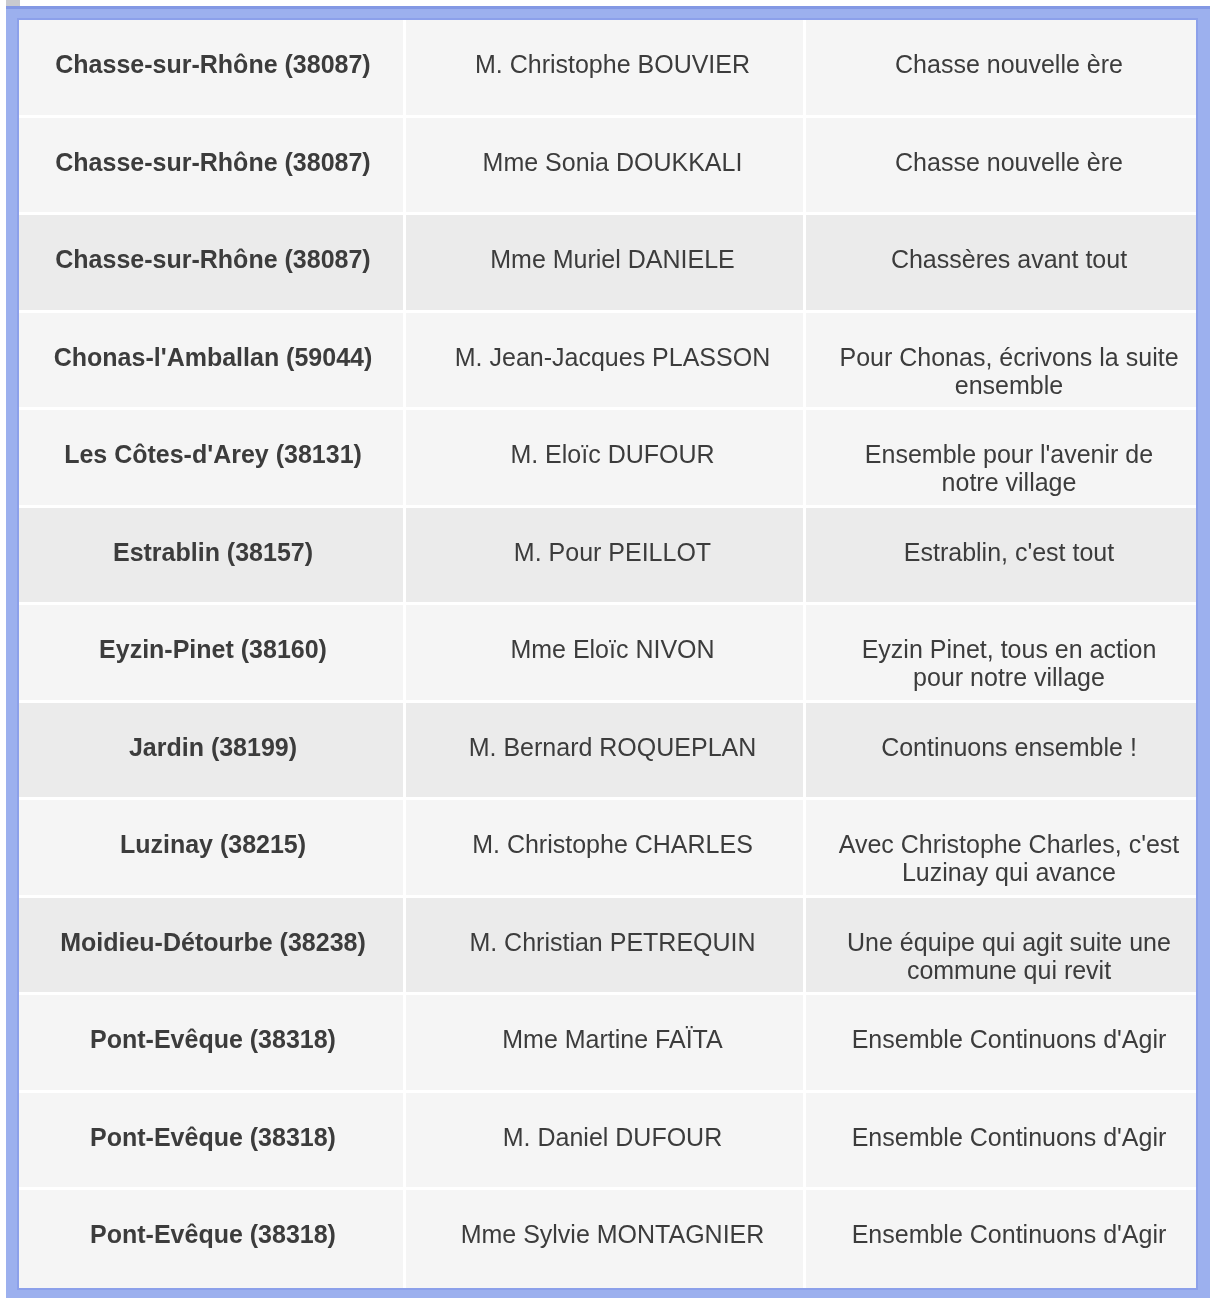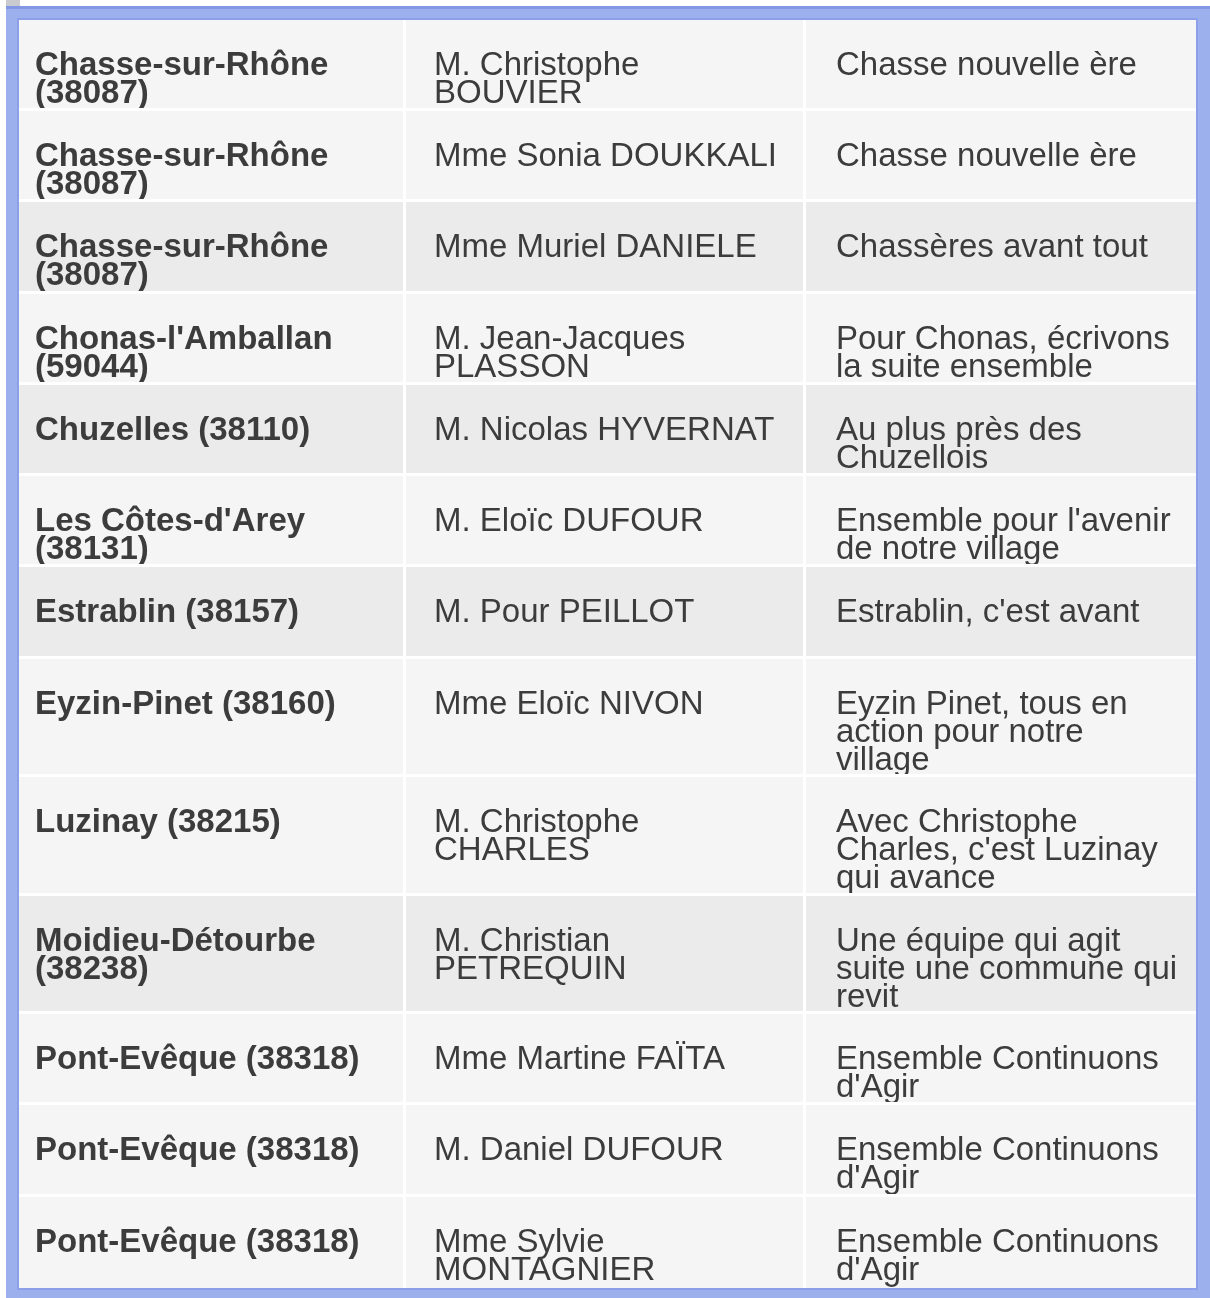--- a/index.html
+++ b/index.html
@@ -51,26 +51,27 @@
     border-collapse: separate;
     border-spacing: 0;
     table-layout: fixed;
     width: 1177px;
     height: 1268px;
   }
   td {
     box-sizing: border-box;
     height: 90px;
     vertical-align: baseline;
-    font-size: 33px;
+    font-size: 25px;
     line-height: 28px;
     color: var(--text, #3c3c3c);
     padding: 30px 12px 0 16px;
     border-bottom: 3px solid var(--divider, #ffffff);
     overflow: hidden;
+    text-align: center;
   }
   td.c1 {
     font-weight: bold;
     padding-left: 16px;
     border-right: 3px solid var(--divider, #ffffff);
   }
   td.c2 {
     padding-left: 28px;
     border-right: 3px solid var(--divider, #ffffff);
     margin-top: 32px;
@@ -111,39 +112,39 @@
           <tr class="dark">
     <td class="c1">Chasse-sur-Rhône (38087)</td>
     <td class="c2">Mme Muriel DANIELE</td>
     <td class="c3">Chassères avant tout</td>
   </tr>
           <tr class="light">
     <td class="c1">Chonas-l'Amballan (59044)</td>
     <td class="c2">M. Jean-Jacques PLASSON</td>
     <td class="c3">Pour Chonas, écrivons la suite ensemble</td>
   </tr>
-          <tr class="dark">
-    <td class="c1">Chuzelles (38110)</td>
-    <td class="c2">M. Nicolas HYVERNAT</td>
-    <td class="c3">Au plus près des Chuzellois</td>
-  </tr>
           <tr class="light">
     <td class="c1">Les Côtes-d'Arey (38131)</td>
     <td class="c2">M. Eloïc DUFOUR</td>
     <td class="c3">Ensemble pour l'avenir de notre village</td>
   </tr>
           <tr class="dark">
     <td class="c1">Estrablin (38157)</td>
     <td class="c2">M. Pour PEILLOT</td>
-    <td class="c3">Estrablin, c'est avant</td>
+    <td class="c3">Estrablin, c'est tout</td>
   </tr>
           <tr class="light">
     <td class="c1">Eyzin-Pinet (38160)</td>
     <td class="c2">Mme Eloïc NIVON</td>
     <td class="c3">Eyzin Pinet, tous en action pour notre village</td>
+  </tr>
+          <tr class="dark">
+    <td class="c1">Jardin (38199)</td>
+    <td class="c2">M. Bernard ROQUEPLAN</td>
+    <td class="c3">Continuons ensemble !</td>
   </tr>
           <tr class="light">
     <td class="c1">Luzinay (38215)</td>
     <td class="c2">M. Christophe CHARLES</td>
     <td class="c3">Avec Christophe Charles, c'est Luzinay qui avance</td>
   </tr>
           <tr class="dark">
     <td class="c1">Moidieu-Détourbe (38238)</td>
     <td class="c2">M. Christian PETREQUIN</td>
     <td class="c3">Une équipe qui agit suite une commune qui revit</td>

